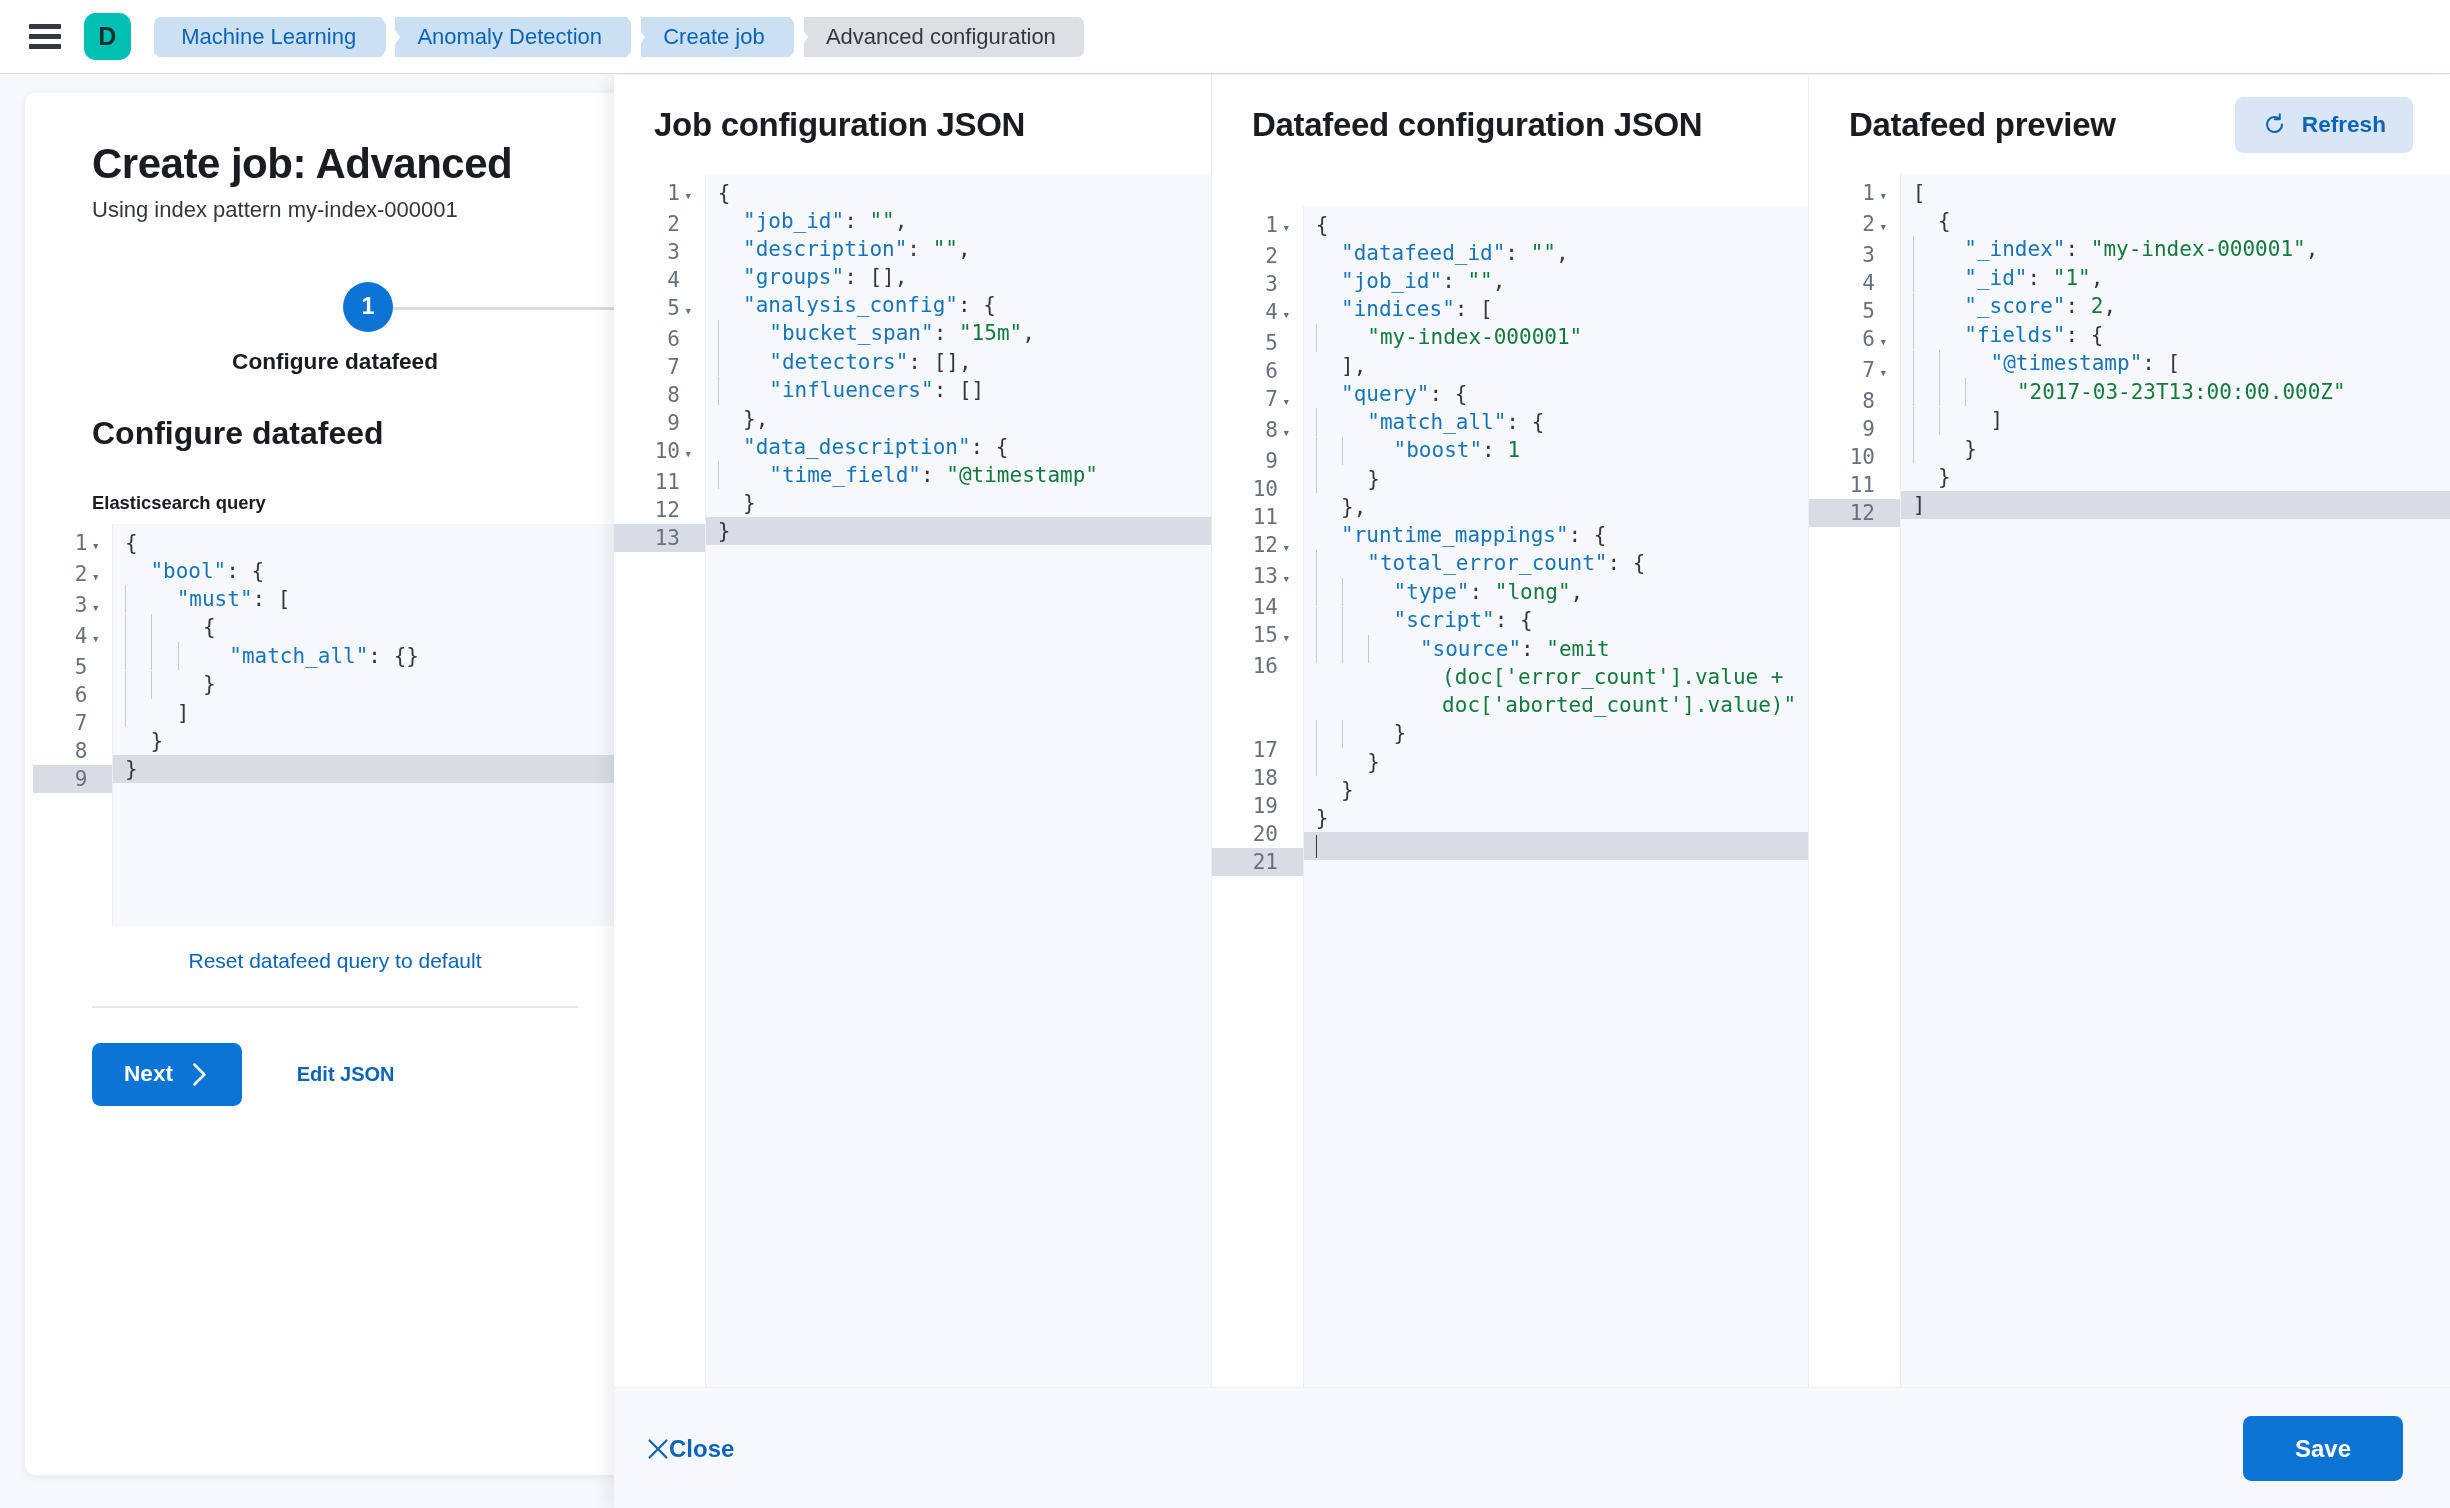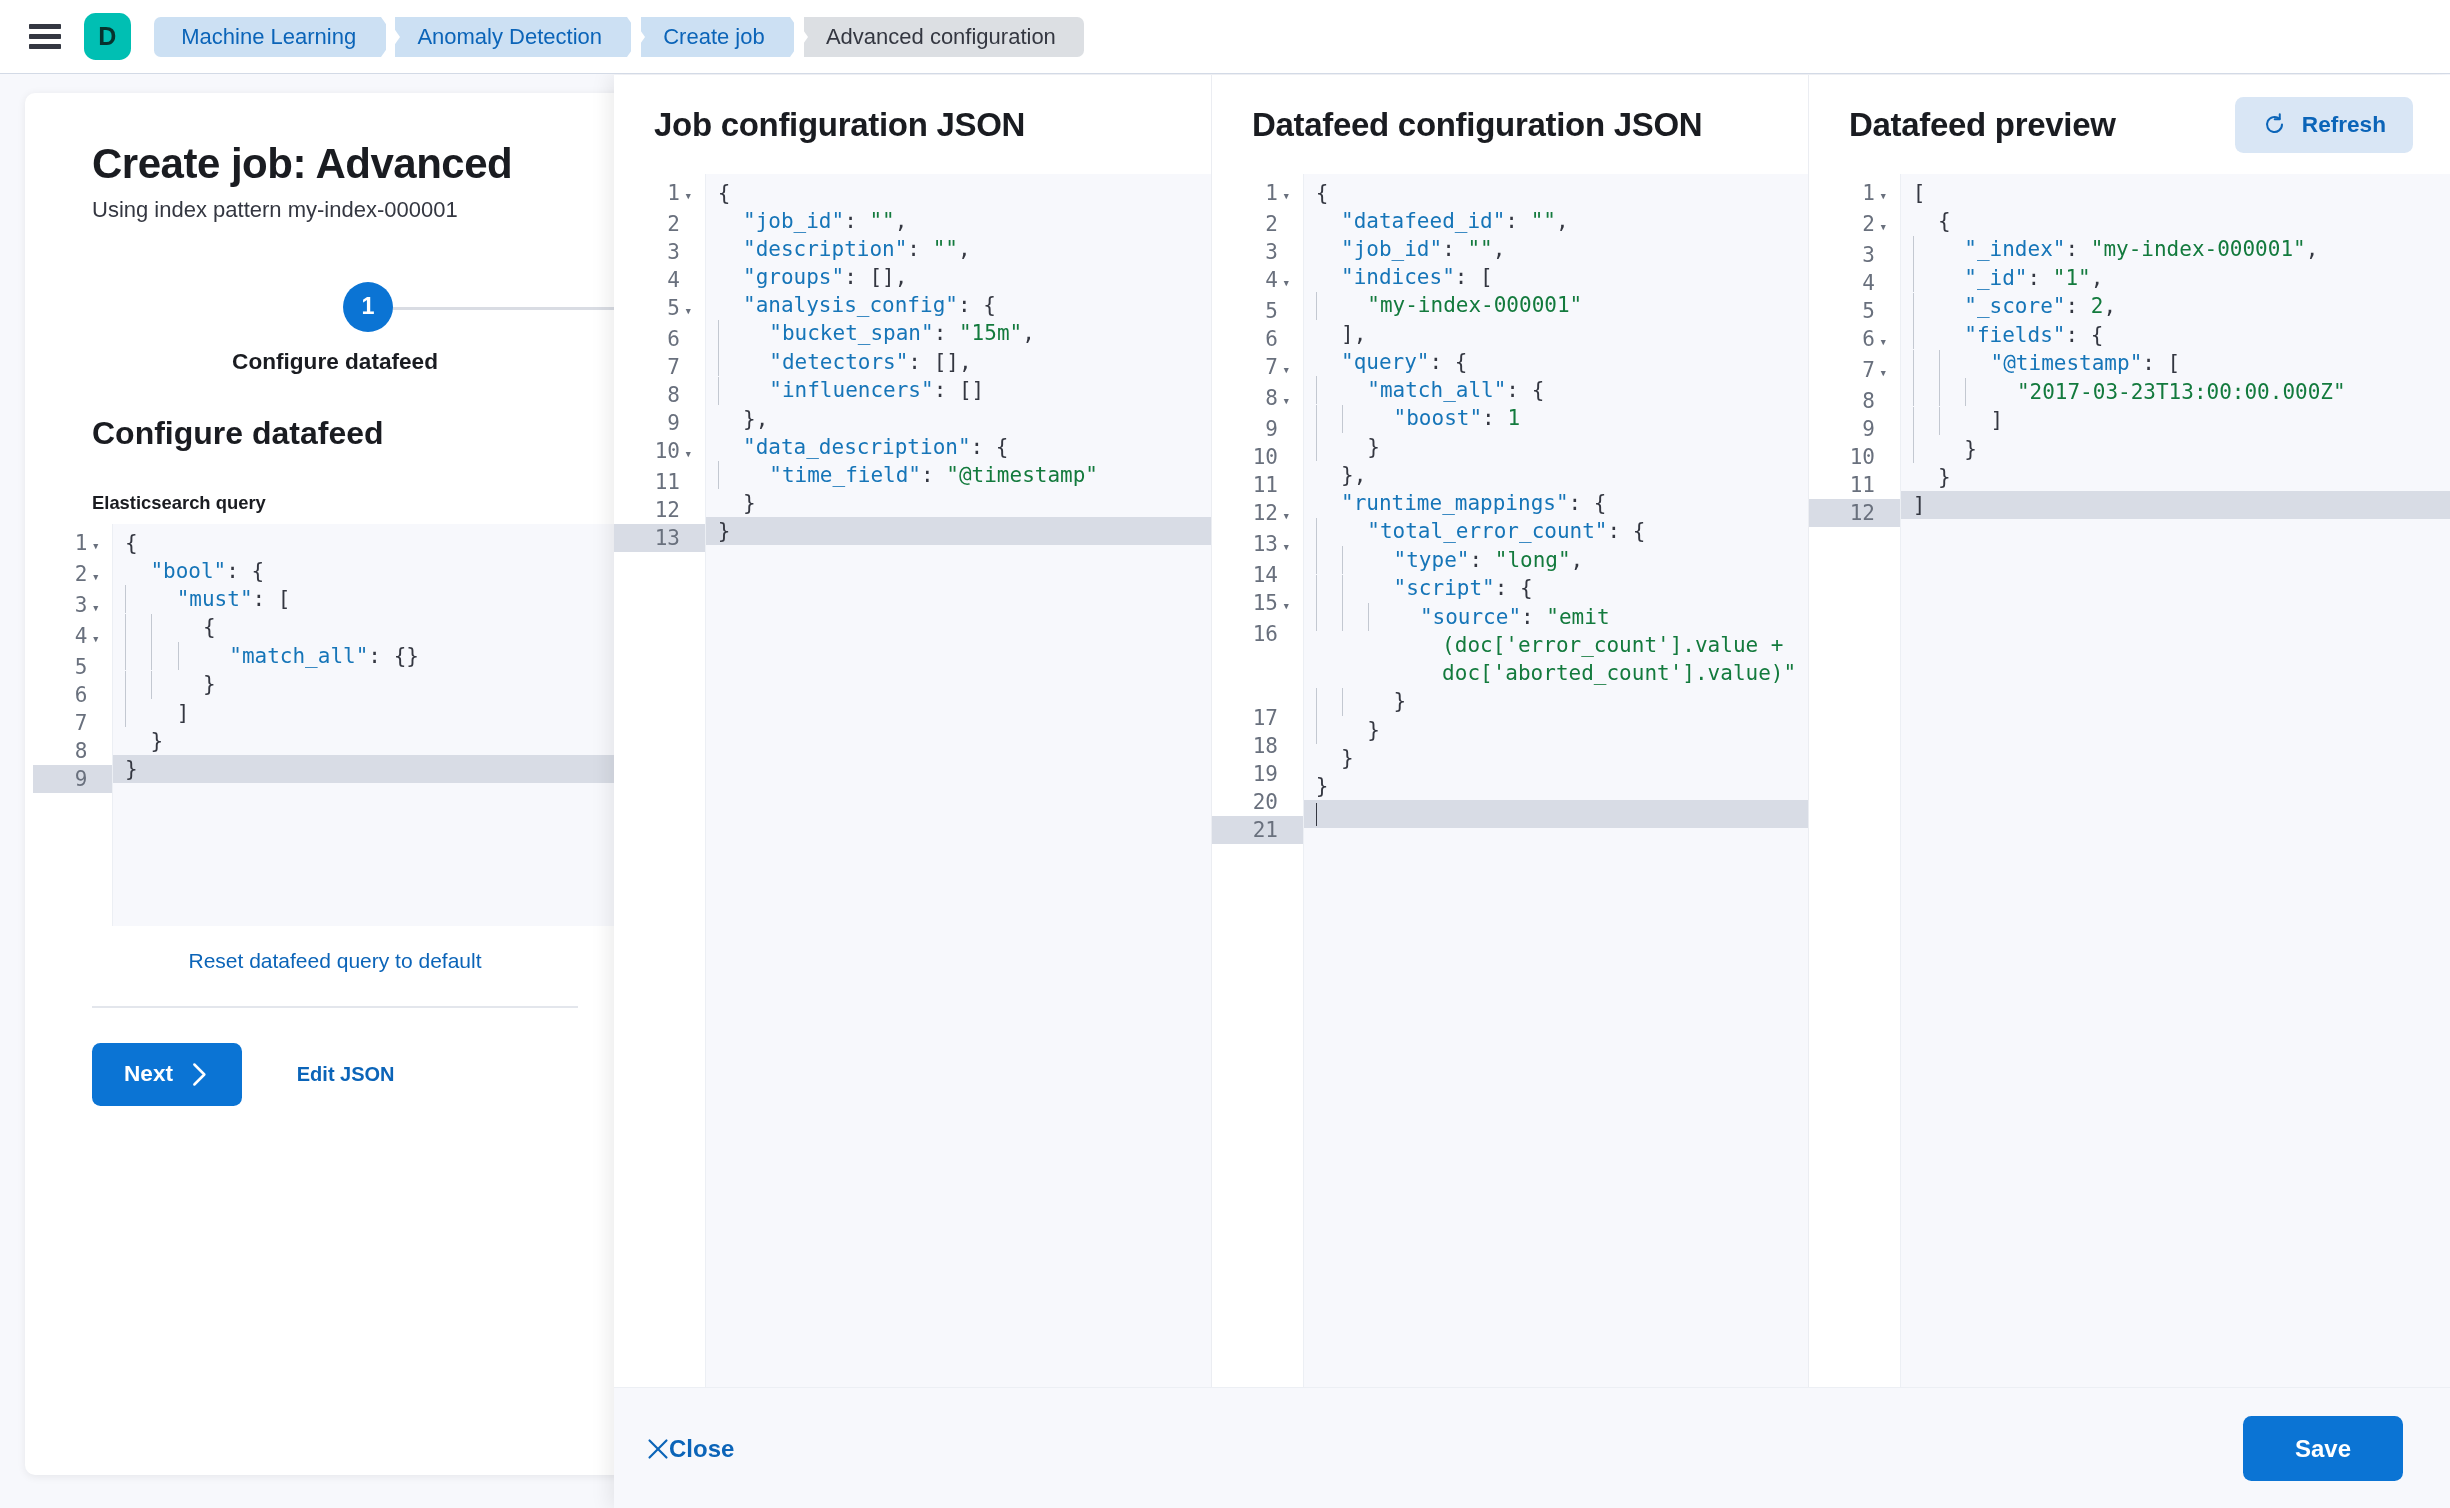--- a/index.html
+++ b/index.html
@@ -286,21 +286,21 @@
             <div class="gl"><span class="num">8</span><span class="fold"></span></div>
             <div class="gl"><span class="num">9</span><span class="fold"></span></div>
             <div class="gl"><span class="num">10</span><span class="fold">▾</span></div>
             <div class="gl"><span class="num">11</span><span class="fold"></span></div>
             <div class="gl"><span class="num">12</span><span class="fold"></span></div>
             <div class="gl active"><span class="num">13</span><span class="fold"></span></div>
           </div>
           <div class="ed-code"><div class="cl"><span class="tok-pun">{</span></div><div class="cl"><span>  </span><span class="tok-key">"job_id"</span><span class="tok-pun">: </span><span class="tok-str">""</span><span class="tok-pun">,</span></div><div class="cl"><span>  </span><span class="tok-key">"description"</span><span class="tok-pun">: </span><span class="tok-str">""</span><span class="tok-pun">,</span></div><div class="cl"><span>  </span><span class="tok-key">"groups"</span><span class="tok-pun">: [],</span></div><div class="cl"><span>  </span><span class="tok-key">"analysis_config"</span><span class="tok-pun">: {</span></div><div class="cl"><span class="guide"></span><span>  </span><span>  </span><span class="tok-key">"bucket_span"</span><span class="tok-pun">: </span><span class="tok-str">"15m"</span><span class="tok-pun">,</span></div><div class="cl"><span class="guide"></span><span>  </span><span>  </span><span class="tok-key">"detectors"</span><span class="tok-pun">: [],</span></div><div class="cl"><span class="guide"></span><span>  </span><span>  </span><span class="tok-key">"influencers"</span><span class="tok-pun">: []</span></div><div class="cl"><span>  </span><span class="tok-pun">},</span></div><div class="cl"><span>  </span><span class="tok-key">"data_description"</span><span class="tok-pun">: {</span></div><div class="cl"><span class="guide"></span><span>  </span><span>  </span><span class="tok-key">"time_field"</span><span class="tok-pun">: </span><span class="tok-str">"@timestamp"</span></div><div class="cl"><span>  </span><span class="tok-pun">}</span></div><div class="cl active"><span class="tok-pun">}</span></div></div>
         </div>
       </div>
-      <div class="json-col" style="width: 597px;">
+      <div class="json-col" style="width: 597px; gap: 32px;">
         <div class="col-head">
           <div class="col-title">Datafeed configuration JSON</div>
         </div>
         <div class="editor col-editor">
           <div class="ed-gutter" style="width: 92px;">
             <div class="gl"><span class="num">1</span><span class="fold">▾</span></div>
             <div class="gl"><span class="num">2</span><span class="fold"></span></div>
             <div class="gl"><span class="num">3</span><span class="fold"></span></div>
             <div class="gl"><span class="num">4</span><span class="fold">▾</span></div>
             <div class="gl"><span class="num">5</span><span class="fold"></span></div>

